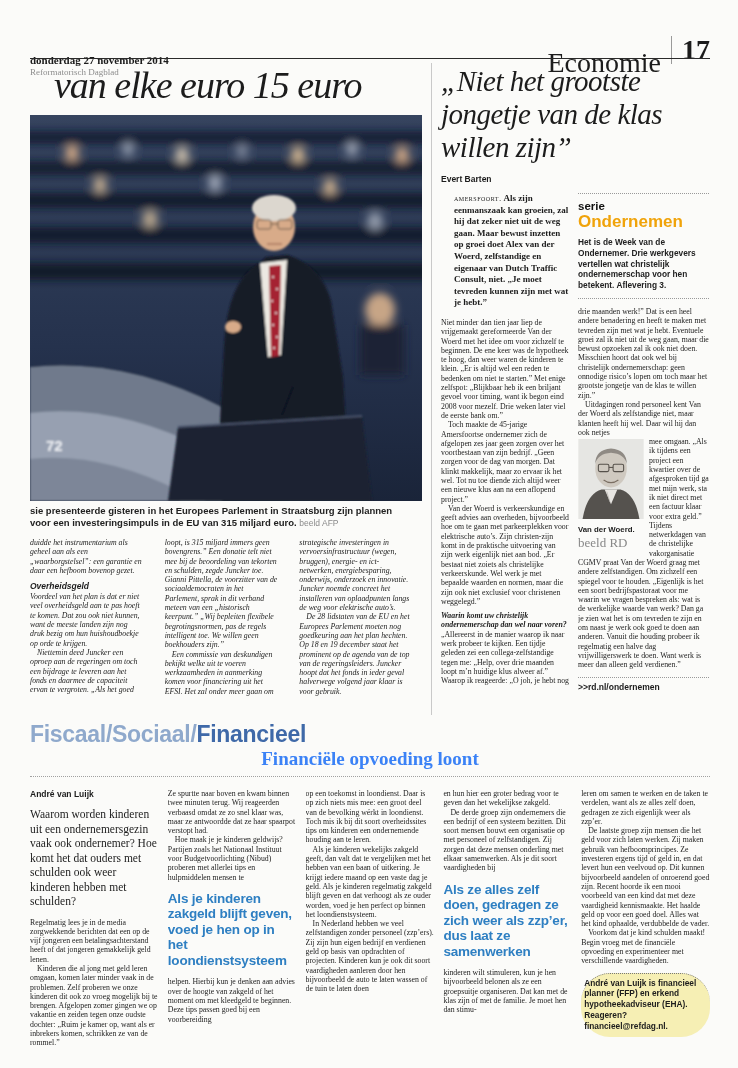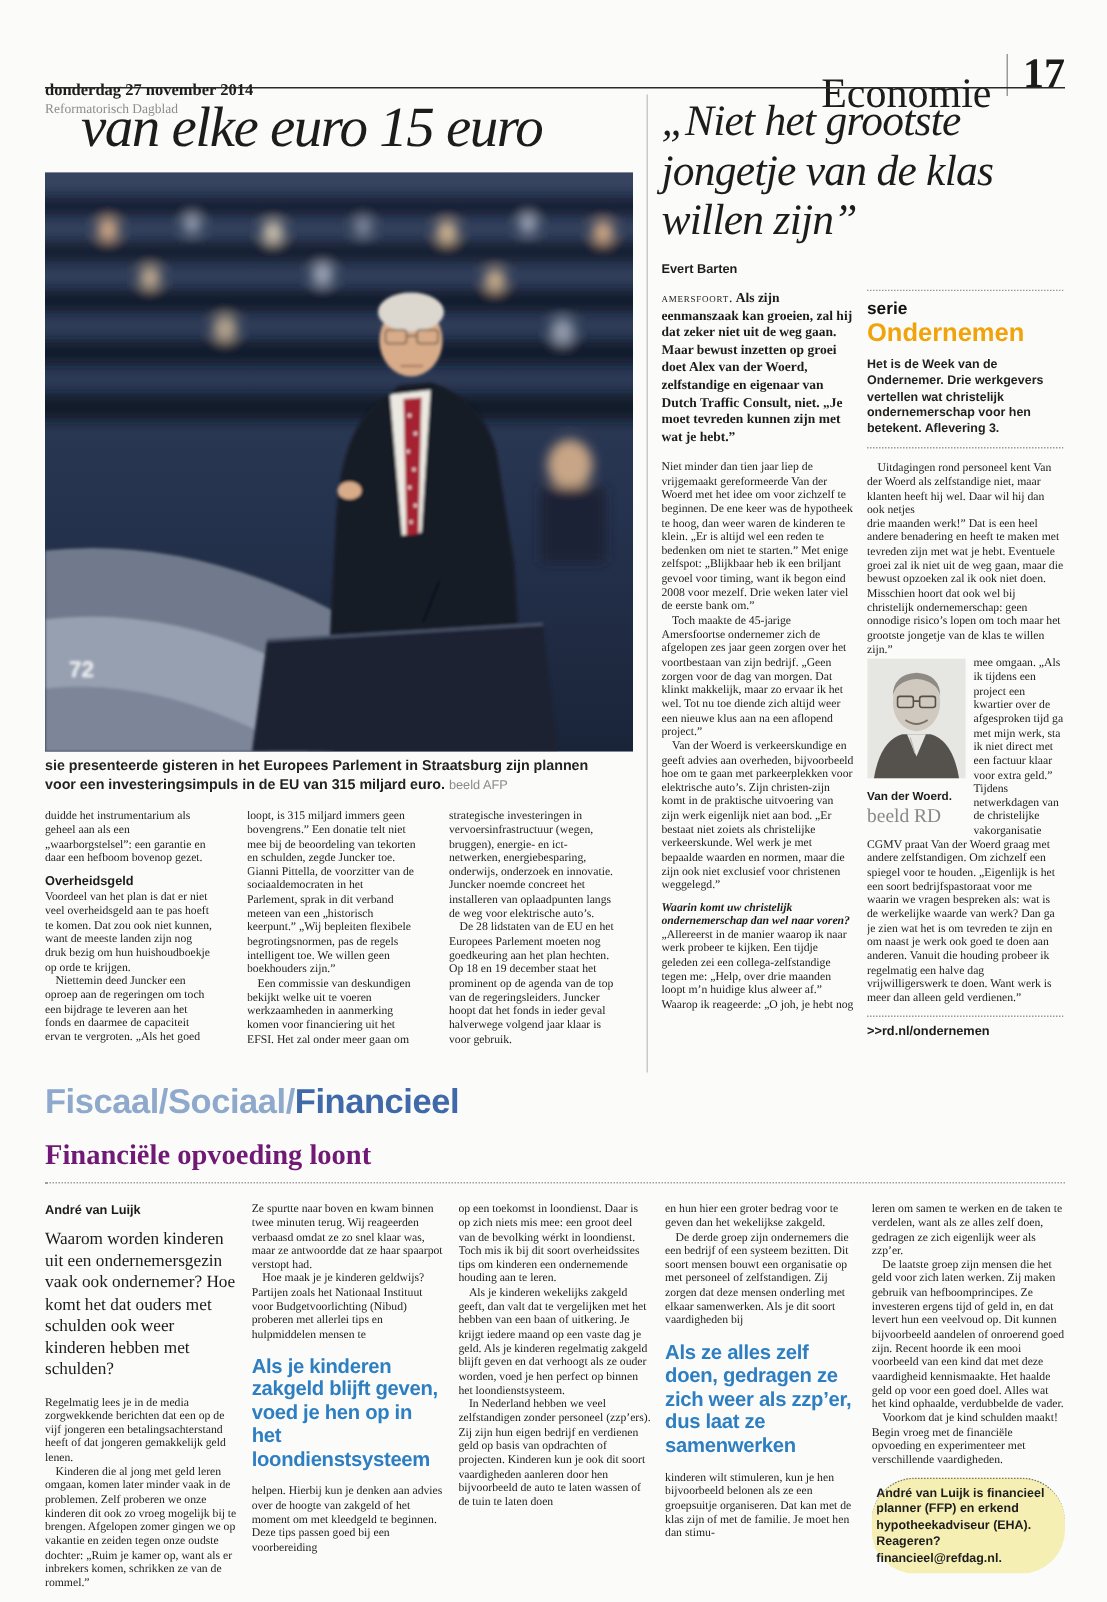--- a/index.html
+++ b/index.html
@@ -22,53 +22,53 @@
   .main { position:absolute; top:63px; left:30px; right:28px; height:652px; display:flex; }
   .left-sec { width:402px; padding-right:19px; border-right:1px solid #c9c9c9; box-sizing:border-box; }
   .right-sec { flex:1; padding-left:9px; box-sizing:border-box; overflow:hidden; }
 
   .eu-headline { margin:0 0 8px 24px; font-style:italic; font-weight:normal; font-size:38px; line-height:44px; letter-spacing:-1px; }
   .photo-frame { width:392px; height:386px; overflow:hidden; background:#22304c; }
   .caption { margin-top:4px; font-family:"Liberation Sans", sans-serif; font-size:9.5px; line-height:12px; }
   .caption .cb { font-weight:bold; color:#222;text-align:right; }
   .caption .cc { color:#8a8a8a; font-size:8.5px; }
 
-  .cols3 { display:flex; gap:22px; margin-top:9px; height:172px; overflow:hidden; }
+  .cols3 { display:flex; gap:22px; margin-top:9px; height:172px; overflow:hidden;font-style:italic; }
   .cols3 .col { flex:1; overflow:hidden; }
 
   .bp { margin:0; font-size:7.8px; line-height:9.3px; text-align:left; }
   .ind { text-indent:7px; }
   .subhead { margin:6px 0 1px 0; font-family:"Liberation Sans", sans-serif; font-weight:bold; font-size:8.5px; }
 
   
   .int-headline { margin:2px 0 10px 0; font-style:italic; font-weight:normal; font-size:29px; line-height:33px; letter-spacing:-0.5px; }
   .byline { font-family:"Liberation Sans", sans-serif; font-weight:bold; font-size:8.5px; margin-bottom:9px; }
   .int-cols { display:flex; gap:9px; height:505px; overflow:hidden; }
   .colA { width:128px; overflow:hidden; }
   .colB { width:131px; overflow:hidden; }
-  .intro-p { margin:0 0 9px 0; font-size:9px; line-height:11.6px; font-weight:bold; }
+  .intro-p { margin:0 0 9px 13px; font-size:9px; line-height:11.6px; font-weight:bold; }
   .sc { font-variant:small-caps; font-weight:normal; letter-spacing:0.5px; }
   .question { margin-top:5px; font-style:italic; font-weight:bold; }
 
   .serie-box { border-top:1px dotted #999; border-bottom:1px dotted #999; padding:6px 0 7px 0; margin-bottom:8px; font-family:"Liberation Sans", sans-serif; }
   .serie-label { font-weight:bold; font-size:11.5px; color:#111; }
   .serie-title { font-weight:bold; font-size:17px; color:#f0a30a; margin:0 0 6px 0; line-height:19px; }
   .serie-desc { font-weight:bold; font-size:8.3px; line-height:10.8px; color:#222; }
 
   .portrait { float:left; width:66px; margin:2px 5px 2px 0; }
   .portrait-cap { font-family:"Liberation Sans", sans-serif; font-weight:bold; font-size:7.8px; line-height:9.5px; margin-top:2px; }
   .portrait-credit { font-family:Liberation Serif, serif; font-size:13px; color:#888; }
   .rd-link { border-top:1px dotted #999; margin-top:7px; padding-top:4px; font-family:"Liberation Sans", sans-serif; font-weight:bold; font-size:8.5px; }
 
   
   .fiscaal { position:absolute; top:722px; left:30px; right:28px; }
   .kicker { font-family:"Liberation Sans", sans-serif; font-weight:bold; font-size:23px; line-height:25px; letter-spacing:-0.3px; }
   .k-light { color:#8fa9cc; }
   .k-bold { color:#3f69a8; }
-  .fin-title { font-weight:bold; font-size:19px; line-height:22px; color:#701a75; margin-top:13px; }
+  .fin-title { font-weight:bold; font-size:19px; line-height:22px; color:#3b82f6; margin-top:1px;text-align:center; }
   .dotted-rule { border-top:1px dotted #a0a0a0; margin-top:6px; }
 
   .cols5 { display:flex; gap:9px; margin-top:12px; height:282px; overflow:hidden; }
   .cols5 .fcol { flex:1; overflow:hidden; }
   .byline2 { font-family:"Liberation Sans", sans-serif; font-weight:bold; font-size:8.5px; margin-bottom:8px; }
   .intro2 { margin:0 0 9px 0; font-size:11.5px; line-height:14.5px; }
 
   .pullquote { font-family:"Liberation Sans", sans-serif; font-weight:bold; font-size:13.5px; line-height:15.5px; color:#2e7fc2; margin:9px 0 9px 0; letter-spacing:-0.2px; }
   .author-note { margin-top:7px; border-top:1px dotted #777; background:#f6efb4; padding:4px 3px 5px 3px; font-family:"Liberation Sans", sans-serif; font-weight:bold; font-size:8.3px; line-height:10.8px;border-radius:29px; }
 </style>
@@ -203,22 +203,22 @@
           <p class="bp question">Waarin komt uw christelijk ondernemerschap dan wel naar voren?</p>
           <p class="bp">„Allereerst in de manier waarop ik naar werk probeer te kijken. Een tijdje geleden zei een collega-zelfstandige tegen me: „Help, over drie maanden loopt m’n huidige klus alweer af.” Waarop ik reageerde: „O joh, je hebt nog</p>
         </div>
 
         <div class="colB">
           <div class="serie-box">
             <div class="serie-label">serie</div>
             <div class="serie-title">Ondernemen</div>
             <div class="serie-desc">Het is de Week van de Ondernemer. Drie werkgevers vertellen wat christelijk ondernemerschap voor hen betekent. Aflevering 3.</div>
           </div>
+          <p class="bp">drie maanden werk!” Dat is een heel andere benadering en heeft te maken met tevreden zijn met wat je hebt. Eventuele groei zal ik niet uit de weg gaan, maar die bewust opzoeken zal ik ook niet doen. Misschien hoort dat ook wel bij christelijk ondernemerschap: geen onnodige risico’s lopen om toch maar het grootste jongetje van de klas te willen zijn.”</p>
           <p class="bp ind">Uitdagingen rond personeel kent Van der Woerd als zelfstandige niet, maar klanten heeft hij wel. Daar wil hij dan ook netjes</p>
-          <p class="bp">drie maanden werk!” Dat is een heel andere benadering en heeft te maken met tevreden zijn met wat je hebt. Eventuele groei zal ik niet uit de weg gaan, maar die bewust opzoeken zal ik ook niet doen. Misschien hoort dat ook wel bij christelijk ondernemerschap: geen onnodige risico’s lopen om toch maar het grootste jongetje van de klas te willen zijn.”</p>
           <div class="portrait">
             <svg width="66" height="80" viewBox="0 0 62 76">
               <rect width="62" height="76" fill="#ededeb"></rect>
               <rect width="62" height="76" fill="#dcdcd8" opacity="0.4"></rect>
               <path d="M4,76 Q8,52 22,48 L40,48 Q54,52 58,76 Z" fill="#55524e"></path>
               <polygon points="25,48 37,48 31,62" fill="#e8e6e2"></polygon>
               <line x1="27" y1="50" x2="30" y2="60" stroke="#b8b4ae" stroke-width="0.7"></line>
               <ellipse cx="31" cy="28" rx="15" ry="18" fill="#cfc9c0"></ellipse>
               <path d="M16,24 Q16,10 31,9 Q46,10 46,24 Q44,14 31,13 Q18,14 16,24 Z" fill="#8f8a84"></path>
               <rect x="19" y="24" width="10" height="7" rx="1.5" fill="none" stroke="#55504a" stroke-width="1"></rect>

